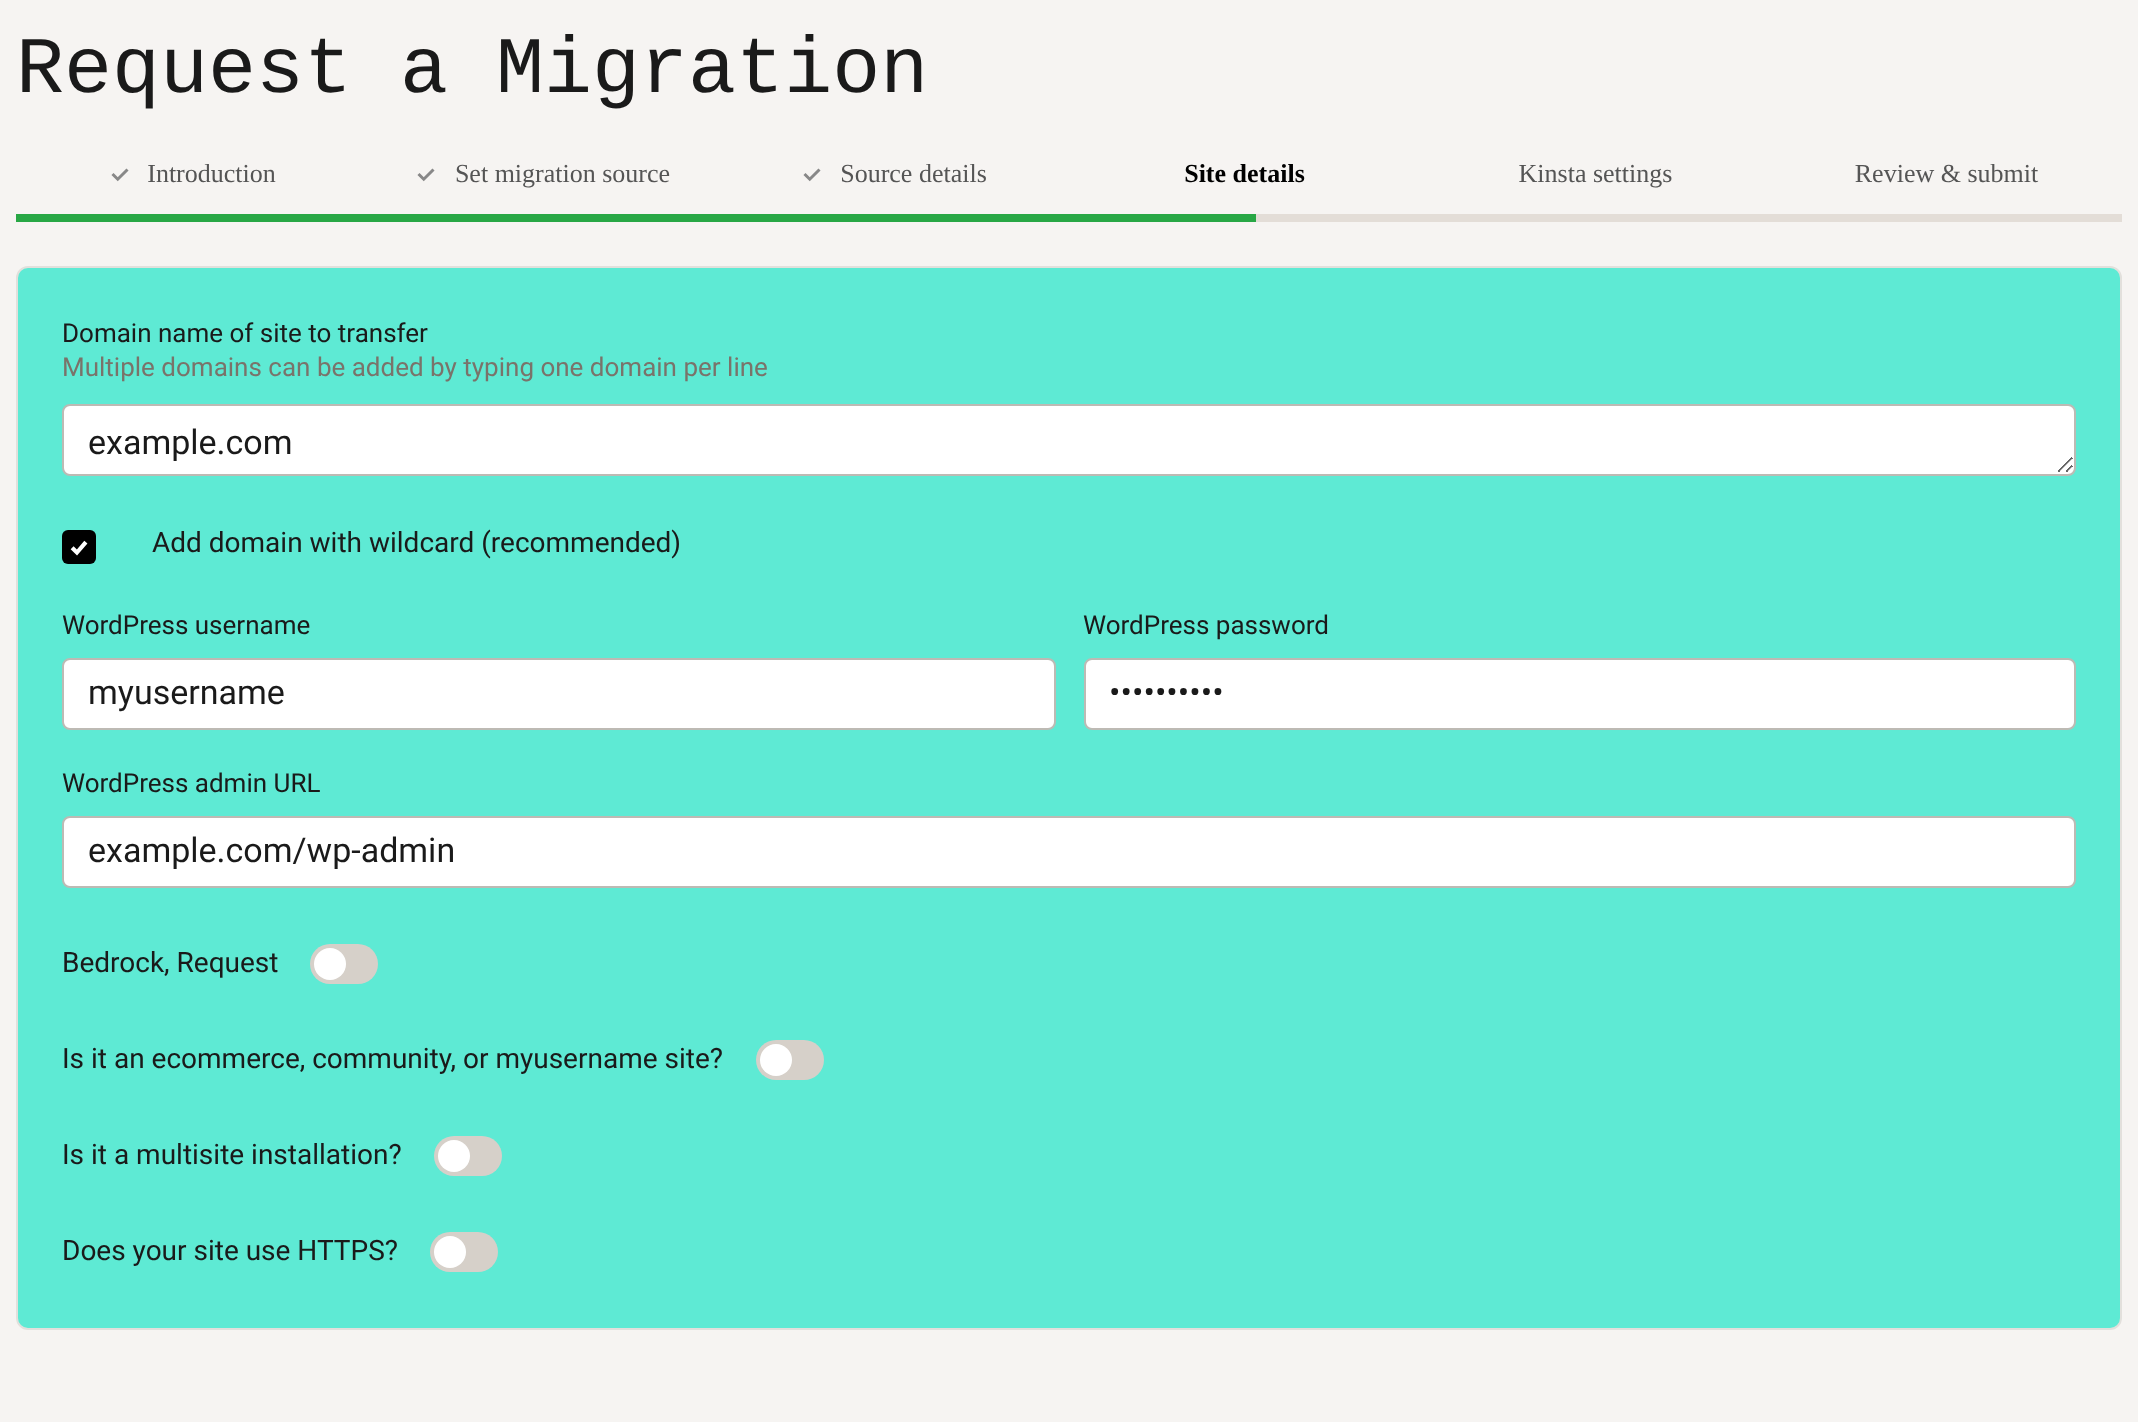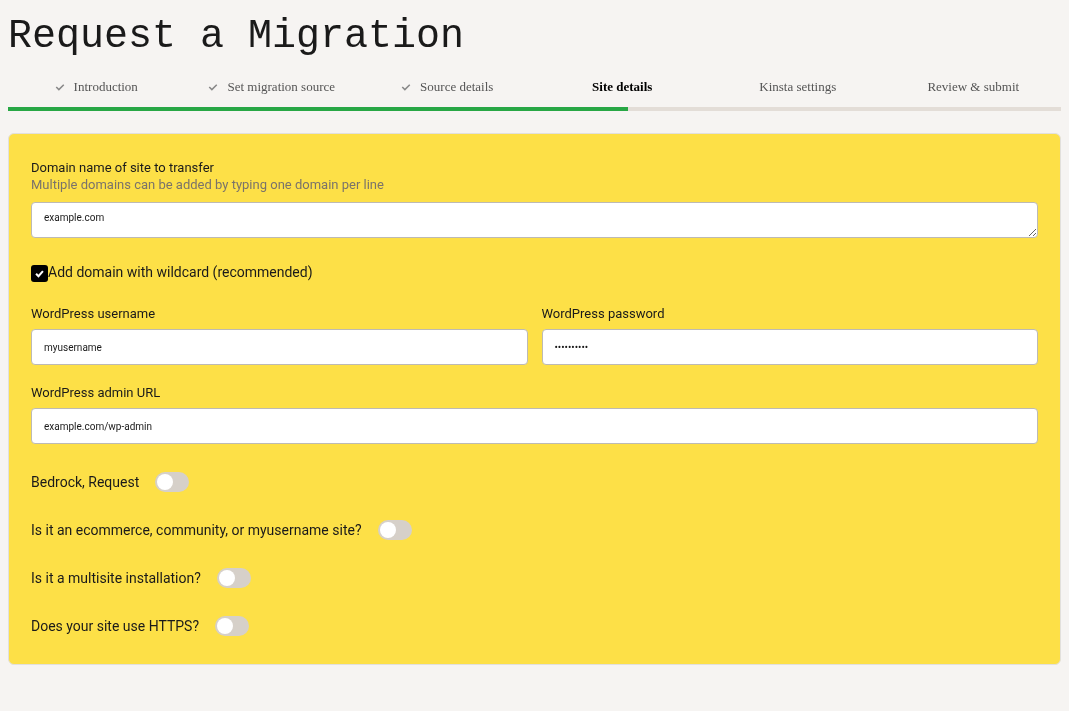--- a/index.html
+++ b/index.html
@@ -67,21 +67,21 @@
       justify-content: center;
     }
     .check-icon svg {
       width: 12px;
       height: 12px;
       stroke: #888;
       stroke-width: 2;
       fill: none;
     }
     .panel {
-      background: #fde047;
+      background: #5eead4;
       border: 1px solid #e2e0dc;
       border-radius: 6px;
       margin-top: 22px;
       padding: 26px 22px 28px 22px;
     }
     .field-group {
       margin-bottom: 0;
     }
     .label {
       font-size: 13px;
@@ -93,40 +93,40 @@
       font-size: 13px;
       color: #7a736a;
       margin-bottom: 10px;
       display: block;
     }
     textarea.input, input.input {
       width: 100%;
       border: 1px solid #bdbab4;
       border-radius: 4px;
       padding: 9px 12px;
-      font-size: 10px;
+      font-size: 17px;
       font-family: inherit;
       color: #1a1a1a;
       background: #fff;
       outline: none;
       resize: vertical;
     }
     textarea.input {
       height: 36px;
       min-height: 36px;
       line-height: 1.2;
       overflow: hidden;
     }
     input.input {
       height: 36px;
     }
     .checkbox-row {
       display: flex;
       align-items: flex-start;
-      gap: 0;
+      gap: 28px;
       margin-top: 22px;
     }
     .checkbox {
       width: 17px;
       height: 17px;
       background: #000;
       border-radius: 3px;
       display: inline-flex;
       align-items: center;
       justify-content: center;

